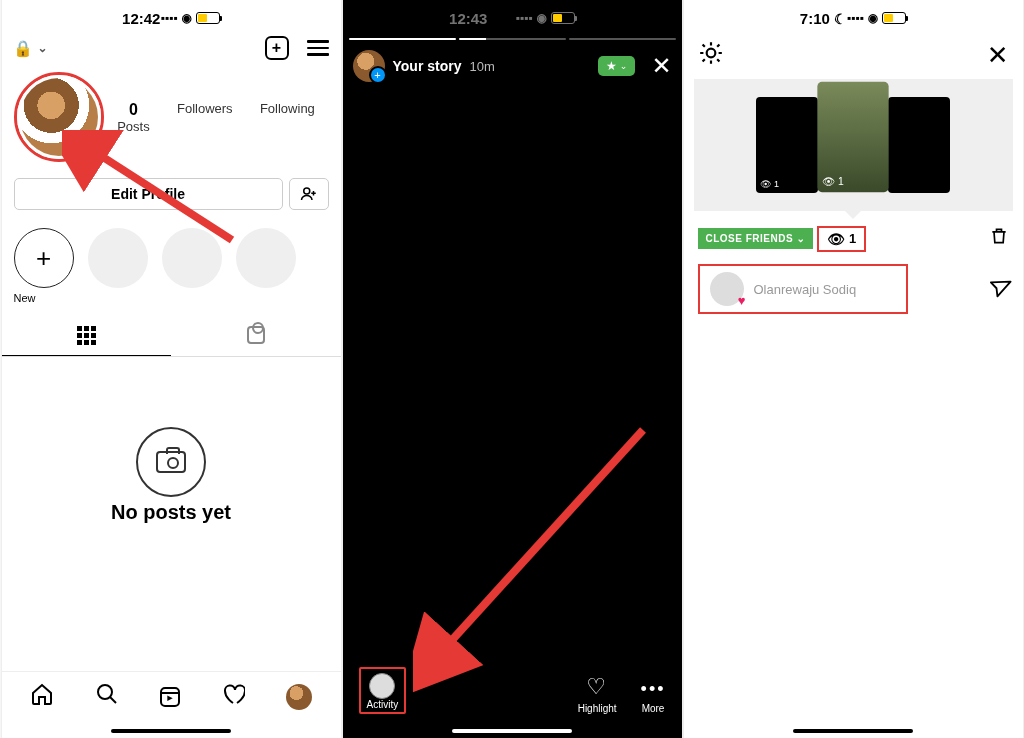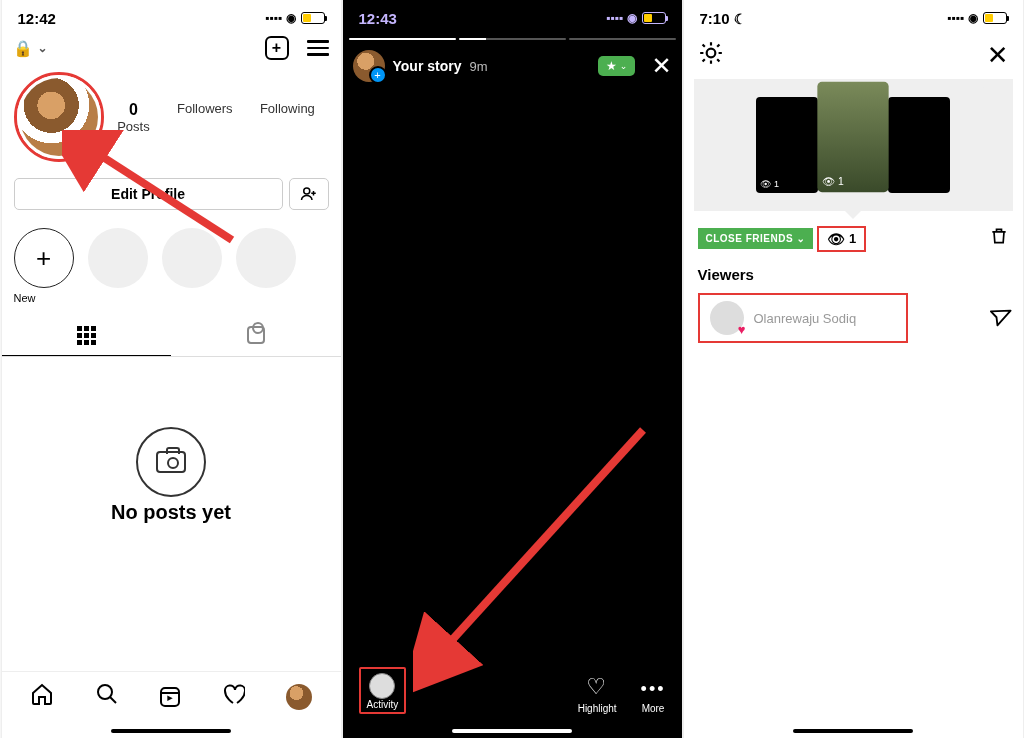--- a/index.html
+++ b/index.html
@@ -1,21 +1,21 @@
 <!DOCTYPE html>
 <html><head>
 <meta charset="utf-8">
 <style>
   * { box-sizing: border-box; margin: 0; padding: 0; font-family: -apple-system, Helvetica, Arial, sans-serif; }
   body { background: #f6f6f6; width: 1024px; height: 738px; display: flex; justify-content: center; align-items: flex-start; }
   .phones { display: flex; gap: 0; }
   .phone { width: 341px; height: 738px; background: #fff; position: relative; overflow: hidden; border-left: 1px solid #eee; border-right:1px solid #eee;}
   .phone.dark { background: #000; }
-  .status-bar { display: flex; justify-content: space-between; align-items: center; padding: 6px 16px 2px 16px; font-size: 15px; font-weight: 600; height: 32px;}
-  .phone.dark .status-bar { color: #c4b5fd; gap: 28px; }
+  .status-bar { display: flex; justify-content: center; align-items: center; padding: 6px 16px 2px 16px; font-size: 15px; font-weight: 600; height: 32px;}
+  .phone.dark .status-bar { color: #737373; gap: 28px; }
   .status-icons { display: flex; align-items: center; gap: 4px; }
   .signal, .wifi { font-size: 12px; }
   .battery { width: 24px; height: 12px; border: 1px solid currentColor; border-radius: 3px; position: relative; }
   .battery::after { content:''; position:absolute; right:-3px; top:3px; width:2px; height:5px; background:currentColor; border-radius:0 1px 1px 0;}
   .battery-fill { position:absolute; left:1px; top:1px; bottom:1px; width:40%; background:#ffcc00; border-radius:1px;}
   .phone.dark .battery-fill { background:#ffcc00; }
 
   
   .p1-header { display:flex; align-items:center; justify-content:space-between; padding: 4px 12px 8px 12px;}
   .p1-username { display:flex; align-items:center; gap:4px; font-size:22px; font-weight:700;}
@@ -243,21 +243,21 @@
     </div>
   </div>
   <div class="p2-prog">
         <span class="active"></span>
         <span class="partial"></span>
         <span></span>
       </div>
   <div class="p2-header">
     <div class="p2-avatar"></div>
     <span class="p2-your">Your story</span>
-    <span class="p2-time">9m</span>
+    <span class="p2-time">10m</span>
     <div class="p2-cf">★ <span style="font-size:9px">⌄</span></div>
     <span class="p2-close">✕</span>
   </div>
   <div class="p2-bottom">
     <div class="p2-activity">
       <div class="p2-act-avatar"></div>
       <span class="p2-act-label">Activity</span>
     </div>
     <div class="p2-right">
       <div class="p2-icon-col">
@@ -313,21 +313,20 @@
   <div class="p3-badge-row">
     <span class="cf-badge"><span>CLOSE FRIENDS</span> ⌄</span>
     <span class="view-count">
           <span class="eye-sm">👁</span>
           <span>1</span>
         </span>
     <span class="trash"><svg width="20" height="22" viewBox="0 0 24 24">
             <path d="M4 7h16M9 7V4h6v3M6 7l1 13h10l1-13" fill="none" stroke="#000" stroke-width="2"></path>
           </svg></span>
   </div>
-  <div class="viewers-title">Viewers</div>
   <div class="viewer-row-wrap">
     <div class="viewer-box">
       <div class="viewer-avatar"></div>
       <span class="viewer-name">Olanrewaju Sodiq</span>
     </div>
     <span class="send-icon"><svg width="22" height="22" viewBox="0 0 24 24">
             <path d="M22 2L2 10l8 4 4 8 8-20z" fill="none" stroke="#000" stroke-width="2" stroke-linejoin="round"></path>
           </svg></span>
   </div>
   <div class="home-indicator"></div>

